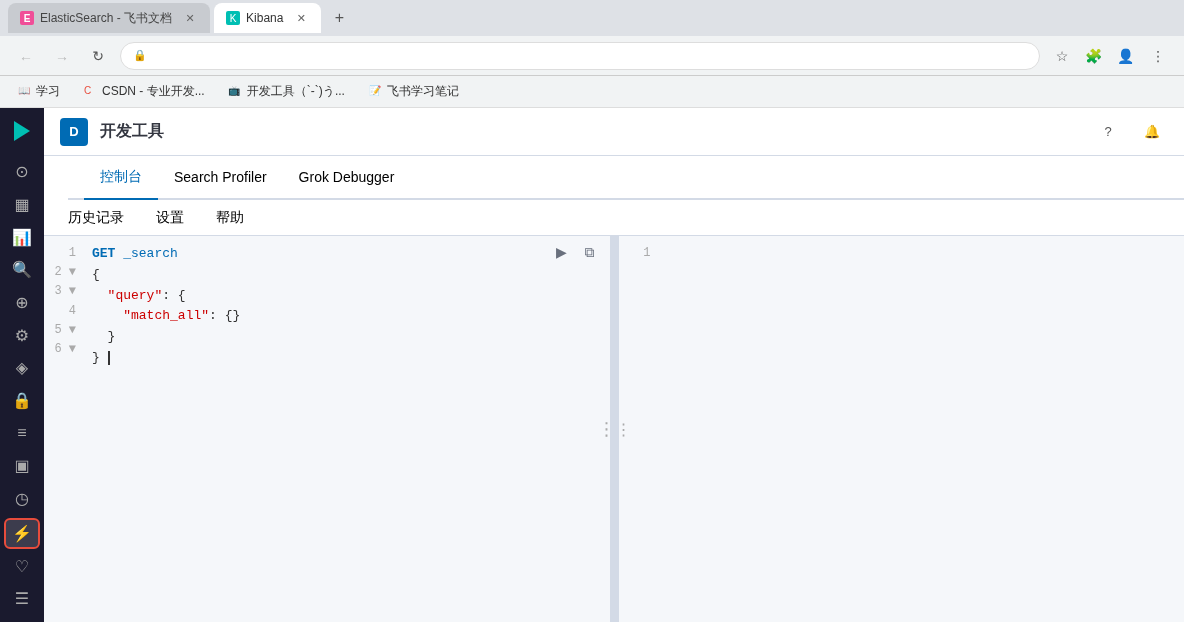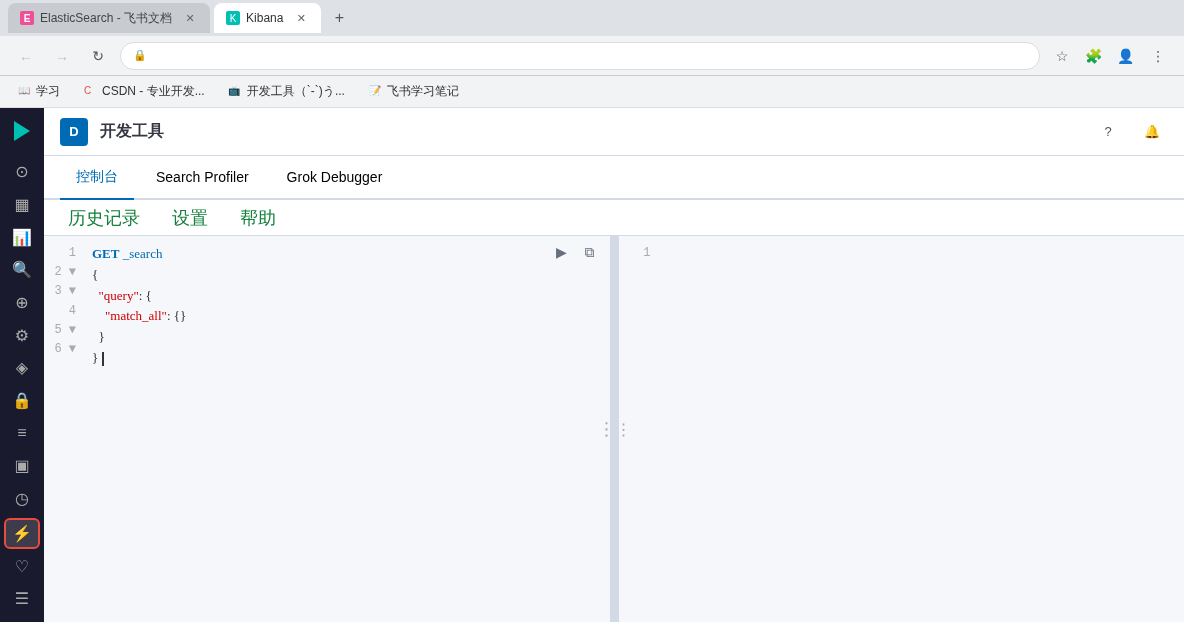--- a/index.html
+++ b/index.html
@@ -44,34 +44,34 @@
     .main-content { flex: 1; display: flex; flex-direction: column; background: #fff; }
 
     
     .app-header { display: flex; align-items: center; height: 48px; border-bottom: 1px solid #d3dae6; padding: 0 16px; gap: 12px; }
     .app-logo { width: 28px; height: 28px; background: #006bb4; border-radius: 4px; display: flex; align-items: center; justify-content: center; color: #fff; font-size: 13px; font-weight: bold; }
     .app-title { font-size: 16px; font-weight: 600; color: #343741; }
     .header-spacer { flex: 1; }
     .header-action { width: 32px; height: 32px; display: flex; align-items: center; justify-content: center; border-radius: 4px; color: #555; cursor: pointer; }
 
     
-    .tabs-nav { display: flex; align-items: center; height: 44px; border-bottom: 2px solid #d3dae6; padding: 0 16px; gap: 6px; }
+    .tabs-nav { display: flex; align-items: center; height: 44px; border-bottom: 2px solid #d3dae6; padding: 0 16px; gap: 0; margin-left: 24px; }
     .tab-nav-item { padding: 0 16px; height: 44px; display: flex; align-items: center; font-size: 14px; cursor: pointer; color: #000000; border-bottom: 2px solid transparent; margin-bottom: -2px; }
     .tab-nav-item.active { color: #006bb4; border-bottom: 2px solid #006bb4; font-weight: 500; }
 
     
     .toolbar { display: flex; align-items: center; height: 36px; padding: 0 16px; gap: 16px; border-bottom: 1px solid #d3dae6; }
-    .toolbar-item { font-size: 18px; color: #15803d; cursor: pointer; padding: 4px 8px; border-radius: 4px; }
+    .toolbar-item { font-size: 14px; color: #000000; cursor: pointer; padding: 4px 8px; border-radius: 4px; }
 
     
     .editor-area { display: flex; flex: 1; }
     .editor-pane { flex: 1; background: #f5f7fa; display: flex; position: relative; border-right: 1px solid #d3dae6; }
     .line-numbers { width: 40px; background: #f5f7fa; padding: 8px 0; text-align: right; color: #aaa; font-size: 12px; font-family: 'Courier New', monospace; line-height: 1.6; }
     .line-numbers div { padding-right: 8px; }
-    .code-content { flex: 1; padding: 8px; font-family: Liberation Serif, serif; font-size: 13px; line-height: 1.6; }
+    .code-content { flex: 1; padding: 8px; font-family: Liberation Mono, monospace; font-size: 13px; line-height: 1.6; }
     .code-line { white-space: pre; color: #333; min-height: 20px; }
     .kw-method { color: #006bb4; font-weight: bold; }
     .kw-url { color: #006bb4; }
     .kw-key { color: #cc0000; }
     .kw-brace { color: #333; }
     .cursor { display: inline-block; width: 2px; height: 14px; background: #333; vertical-align: middle; animation: blink 1s step-end infinite; }
     @keyframes blink { 0%,100%{opacity:1} 50%{opacity:0} }
 
     .editor-actions { position: absolute; top: 4px; right: 8px; display: flex; gap: 4px; }
     .editor-action-btn { width: 24px; height: 24px; display: flex; align-items: center; justify-content: center; color: #69707d; cursor: pointer; font-size: 14px; }

